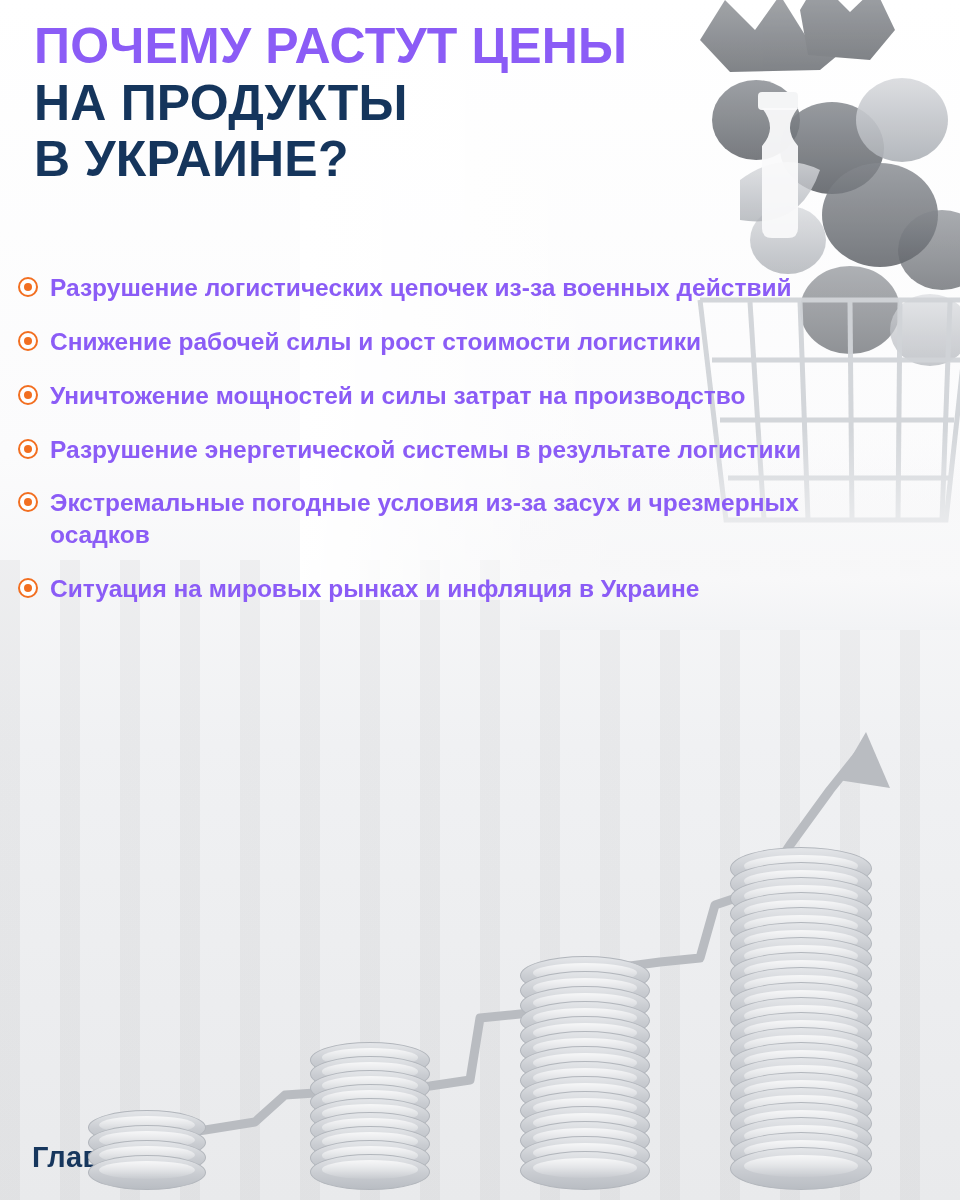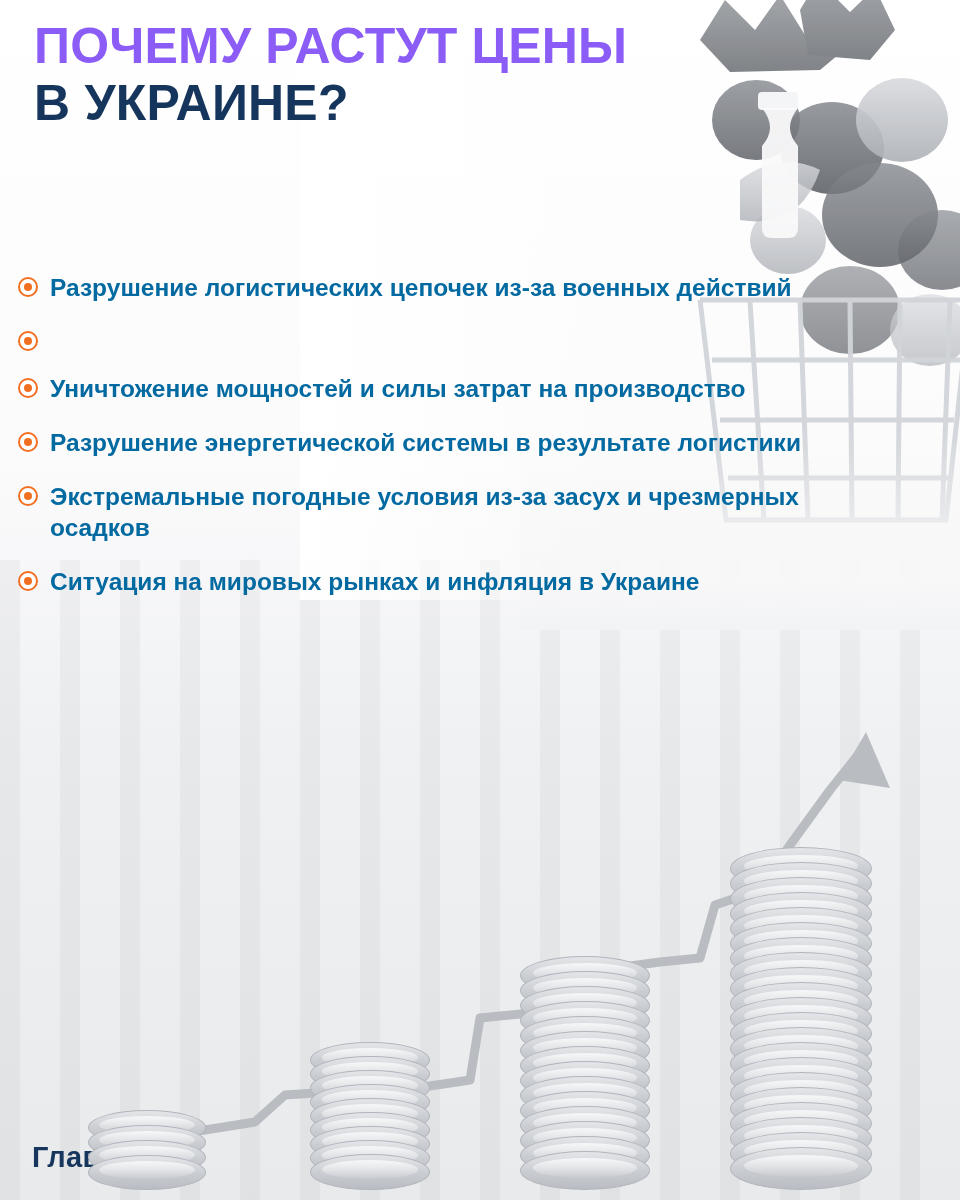--- a/index.html
+++ b/index.html
@@ -124,21 +124,21 @@
     width: 8px;
     height: 8px;
     margin: -4px 0 0 -4px;
     border-radius: 50%;
     background: #f26f21;
   }
   .bullet-text {
     font-size: 24.5px;
     line-height: 1.3;
     font-weight: 700;
-    color: #0369a1;
+    color: #8b5cf6;
     max-width: 850px;
   }
 
   
   .chart-area {
     position: absolute;
     left: 0;
     bottom: 0;
     width: 960px;
     height: 560px;
@@ -242,31 +242,33 @@
       </g>
     </svg>
 
     <div class="white-fade-left"></div>
     <div class="white-fade-bottom"></div>
   </div>
 
   <div class="headline">
     <h1>
       <span class="line-accent">Почему растут цены</span>
+      <span class="line-2">на продукты</span>
       <span class="line-3">в Украине?</span>
     </h1>
   </div>
 
   <div class="bullets">
     <div class="bullet">
       <span class="marker"></span>
       <span class="bullet-text">Разрушение логистических цепочек из-за военных действий</span>
     </div>
     <div class="bullet">
       <span class="marker"></span>
+      <span class="bullet-text">Снижение рабочей силы и рост стоимости логистики</span>
     </div>
     <div class="bullet">
       <span class="marker"></span>
       <span class="bullet-text">Уничтожение мощностей и силы затрат на производство</span>
     </div>
     <div class="bullet">
       <span class="marker"></span>
       <span class="bullet-text">Разрушение энергетической системы в результате логистики</span>
     </div>
     <div class="bullet">

